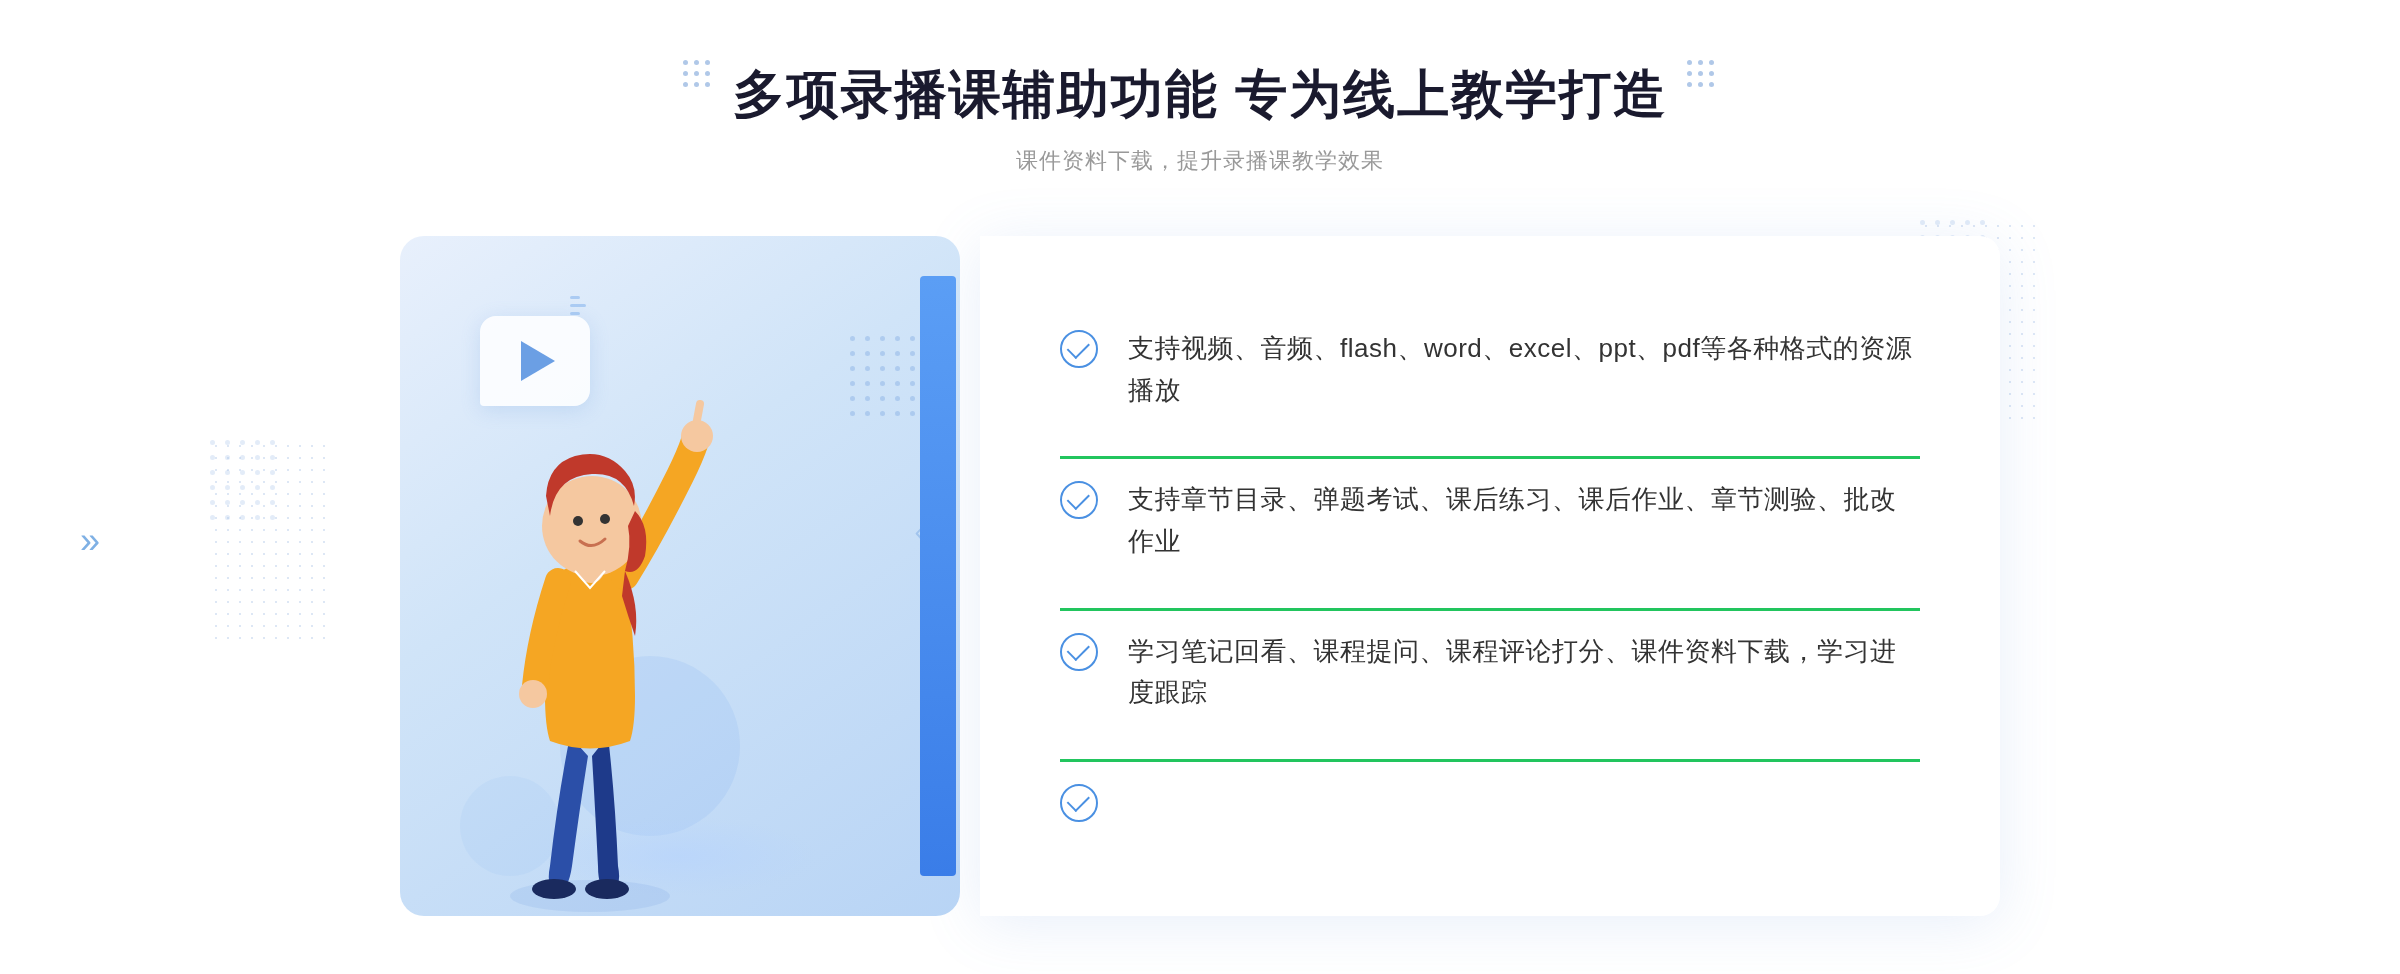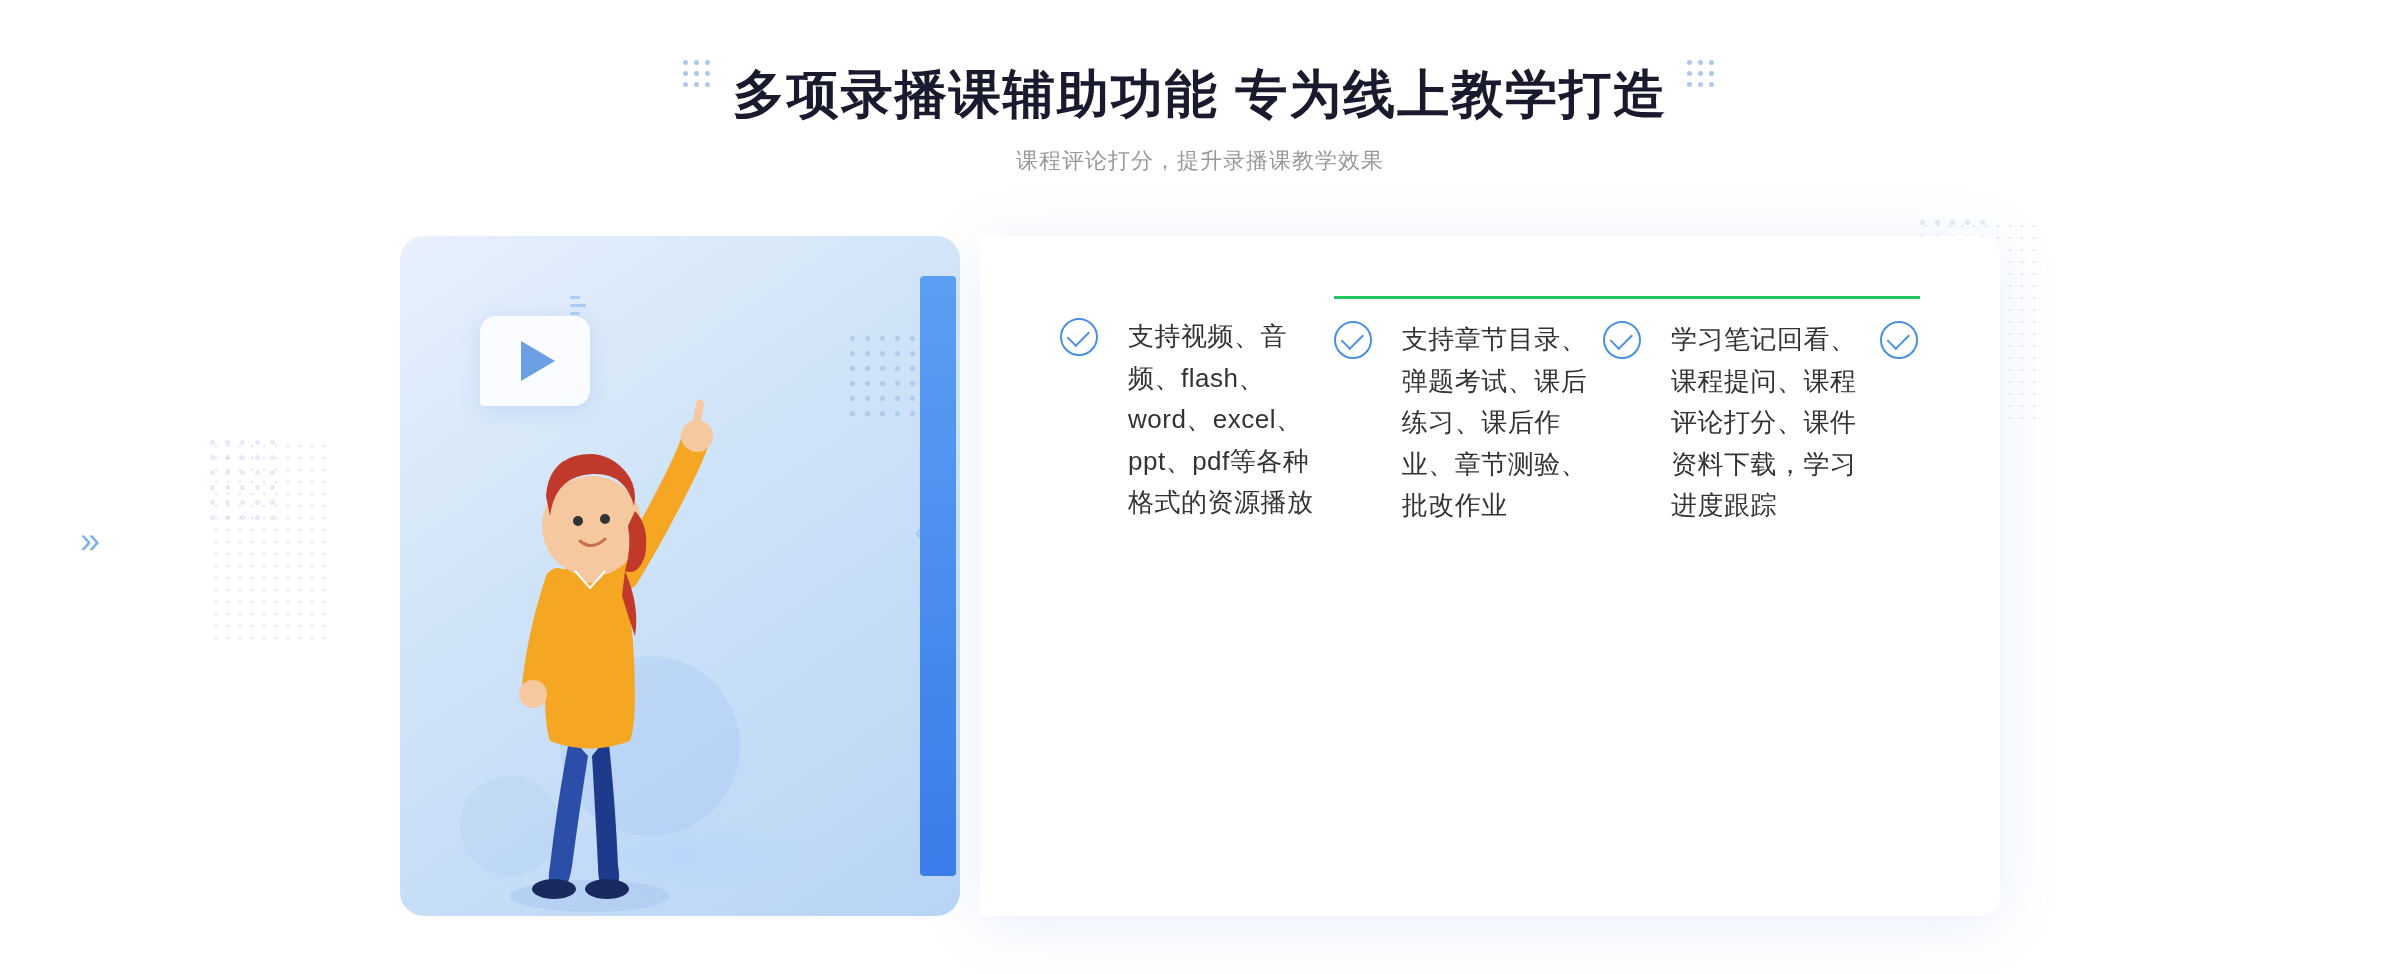--- a/index.html
+++ b/index.html
@@ -204,21 +204,21 @@
 
     
     .features-card {
       flex: 1;
       background: #ffffff;
       border-radius: 0 20px 20px 0;
       box-shadow: 0 8px 60px rgba(100,150,220,0.15);
       padding: 60px 80px;
       margin-left: 20px;
       display: flex;
-      flex-direction: row;
+      flex-direction: column;
       justify-content: space-around;
       min-height: 680px;
       position: relative;
       z-index: 1;
     }
 
     .feature-item {
       display: flex;
       align-items: flex-start;
       gap: 28px;
@@ -401,21 +401,21 @@
           <div class="dot"></div>
           <div class="dot"></div>
         <div class="dot"></div>
           <div class="dot"></div>
           <div class="dot"></div>
         <div class="dot"></div>
           <div class="dot"></div>
           <div class="dot"></div>
       </div>
     </div>
-    <p class="sub-title">课程评论打分，提升录播课教学效果</p>
+    <p class="sub-title">课件资料下载，提升录播课教学效果</p>
   </div>
 
   <div class="content-area">
 
     <div class="illustration-card">
 
       <div class="play-bubble">
         <div class="play-triangle"></div>
       </div>
 

